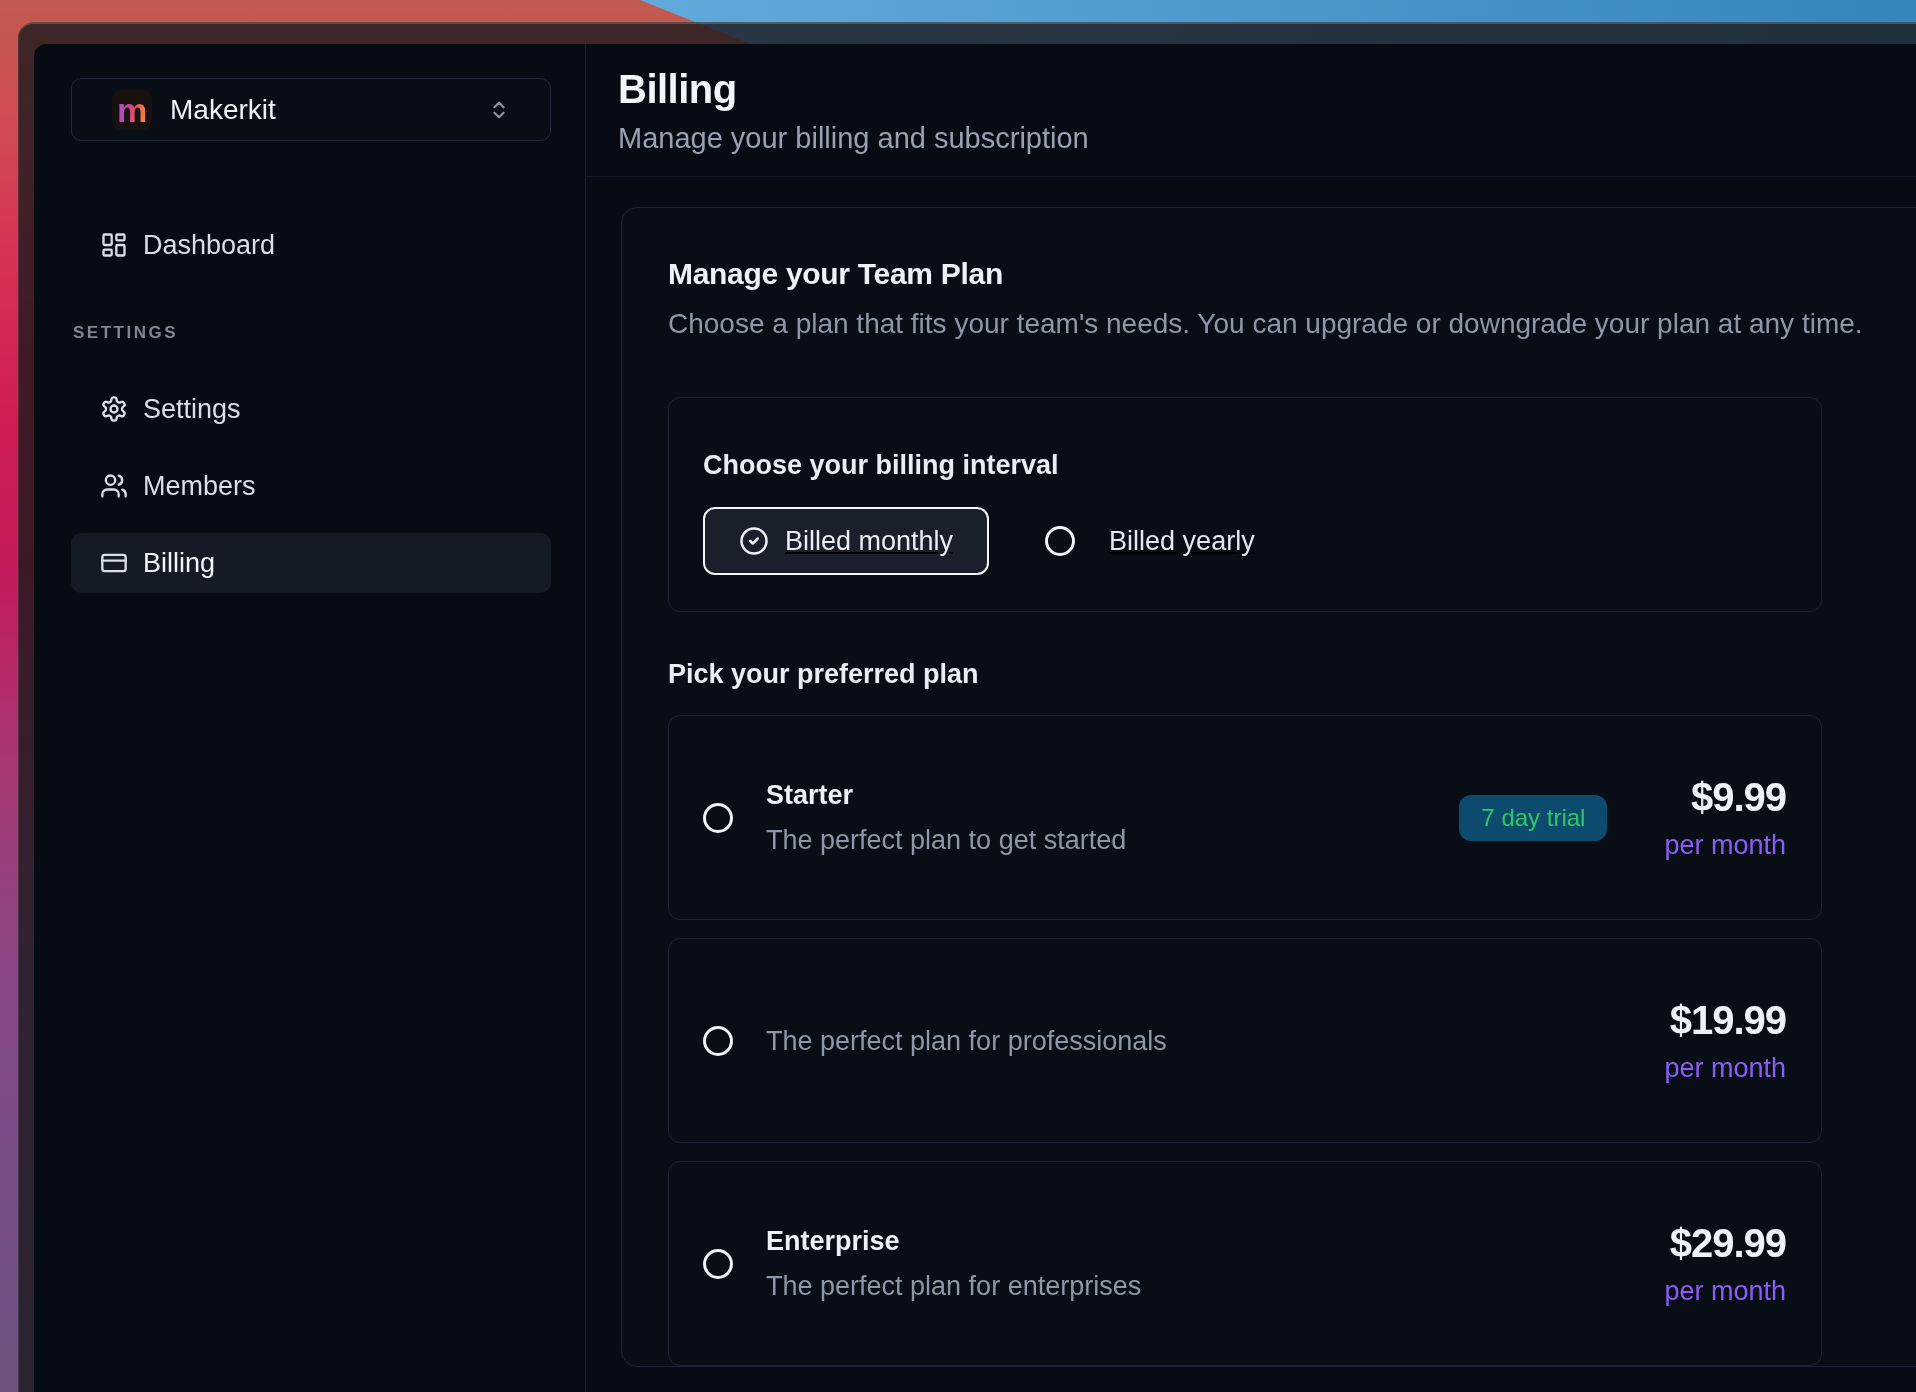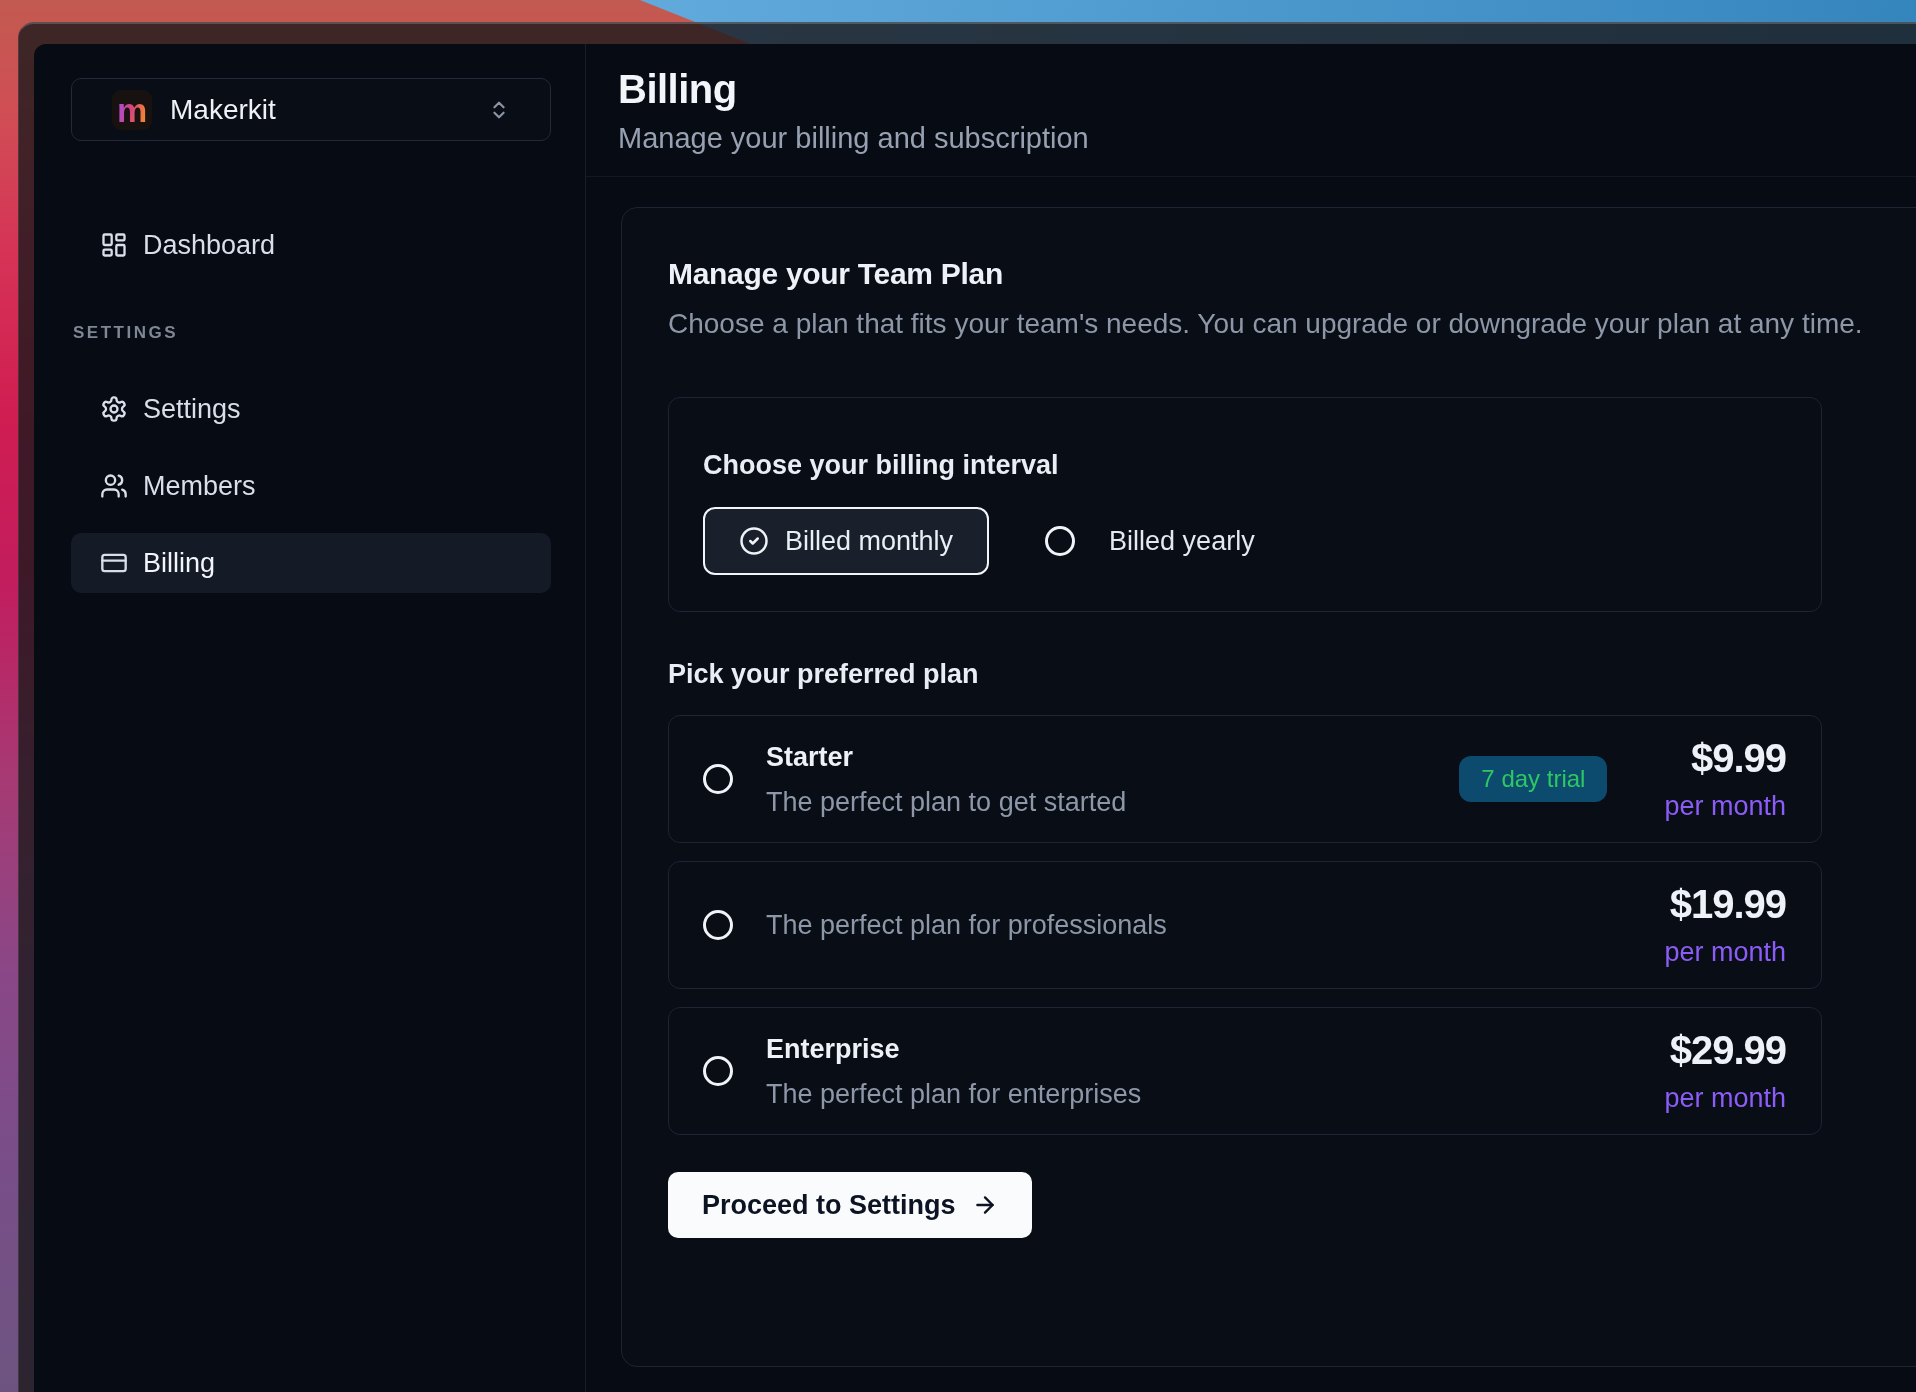--- a/index.html
+++ b/index.html
@@ -73,39 +73,39 @@
     width:1420px;height:1160px;border:1px solid #1d2433;border-radius:16px;
     background:#080d16;padding:50px 46px;
   }
   .card-title{font-size:30px;line-height:32px;font-weight:700;color:#eef2f8;letter-spacing:-0.3px;}
   .card-desc{margin-top:18px;font-size:28px;line-height:32px;color:#8d97a7;}
   .interval-box{
     margin-top:57px;width:1154px;border:1px solid #1d2433;border-radius:12px;
     padding:51px 34px 36px 34px;
   }
   .interval-label{font-size:27px;line-height:32px;font-weight:600;color:#e9edf4;}
-  .interval-row{margin-top:26px;display:flex;align-items:center;}
+  .interval-row{margin-top:26px;display:flex;align-items:center;text-decoration:underline;}
   .opt-selected{
     height:68px;border:2px solid #f2f5f9;border-radius:12px;background:#1a202b;
     display:inline-flex;align-items:center;gap:16px;padding:0 34px;
     font-size:27px;font-weight:500;color:#eaeef5;cursor:pointer;font-family:inherit;
   }
   .opt-selected .cicon{display:flex;color:#eef2f7;}
   .opt-plain{
     margin-left:56px;display:inline-flex;align-items:center;gap:34px;
     font-size:27px;font-weight:500;color:#e4e9f1;cursor:pointer;background:none;border:none;
     font-family:inherit;padding:0;
   }
   .radio-circle{
     width:30px;height:30px;border-radius:50%;border:3px solid #f0f3f8;flex:0 0 30px;
   }
   .pick-label{margin:46px 0 25px 0;font-size:27px;line-height:32px;font-weight:600;color:#e9edf4;}
   .plans{display:flex;flex-direction:column;gap:18px;}
   .plan-row{
-    width:1154px;height:128px;border:1px solid #1d2433;border-radius:12px;
+    width:1154px;height:205px;border:1px solid #1d2433;border-radius:12px;
     display:flex;align-items:center;padding:0 35px 0 34px;cursor:pointer;
   }
   .plan-info{margin-left:33px;display:flex;flex-direction:column;gap:13px;}
   .plan-name{font-size:27px;line-height:32px;font-weight:700;color:#eef2f8;}
   .plan-desc{font-size:27px;line-height:32px;color:#8d97a7;}
   .plan-right{margin-left:auto;display:flex;align-items:center;gap:57px;}
   .trial-badge{
     height:46px;line-height:46px;padding:0 22px;border-radius:12px;
     background:#0c4a6e;color:#2ec863;font-size:24px;font-weight:400;
   }

